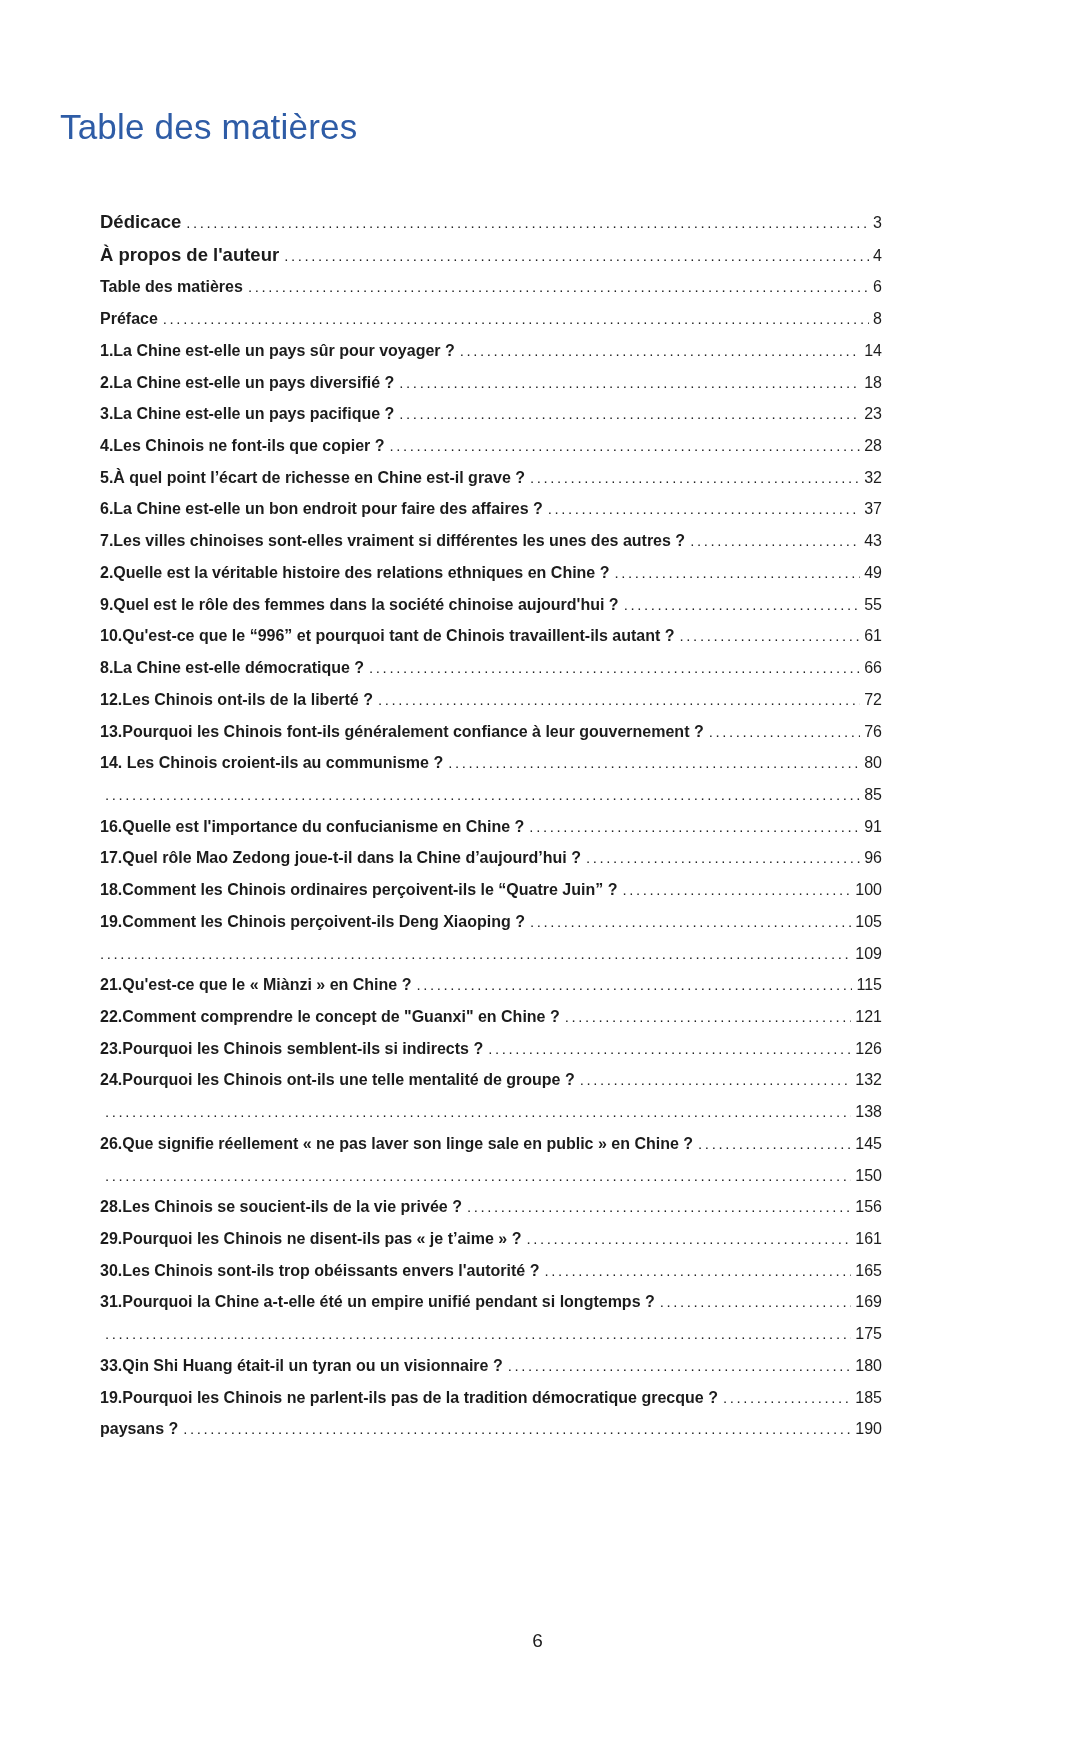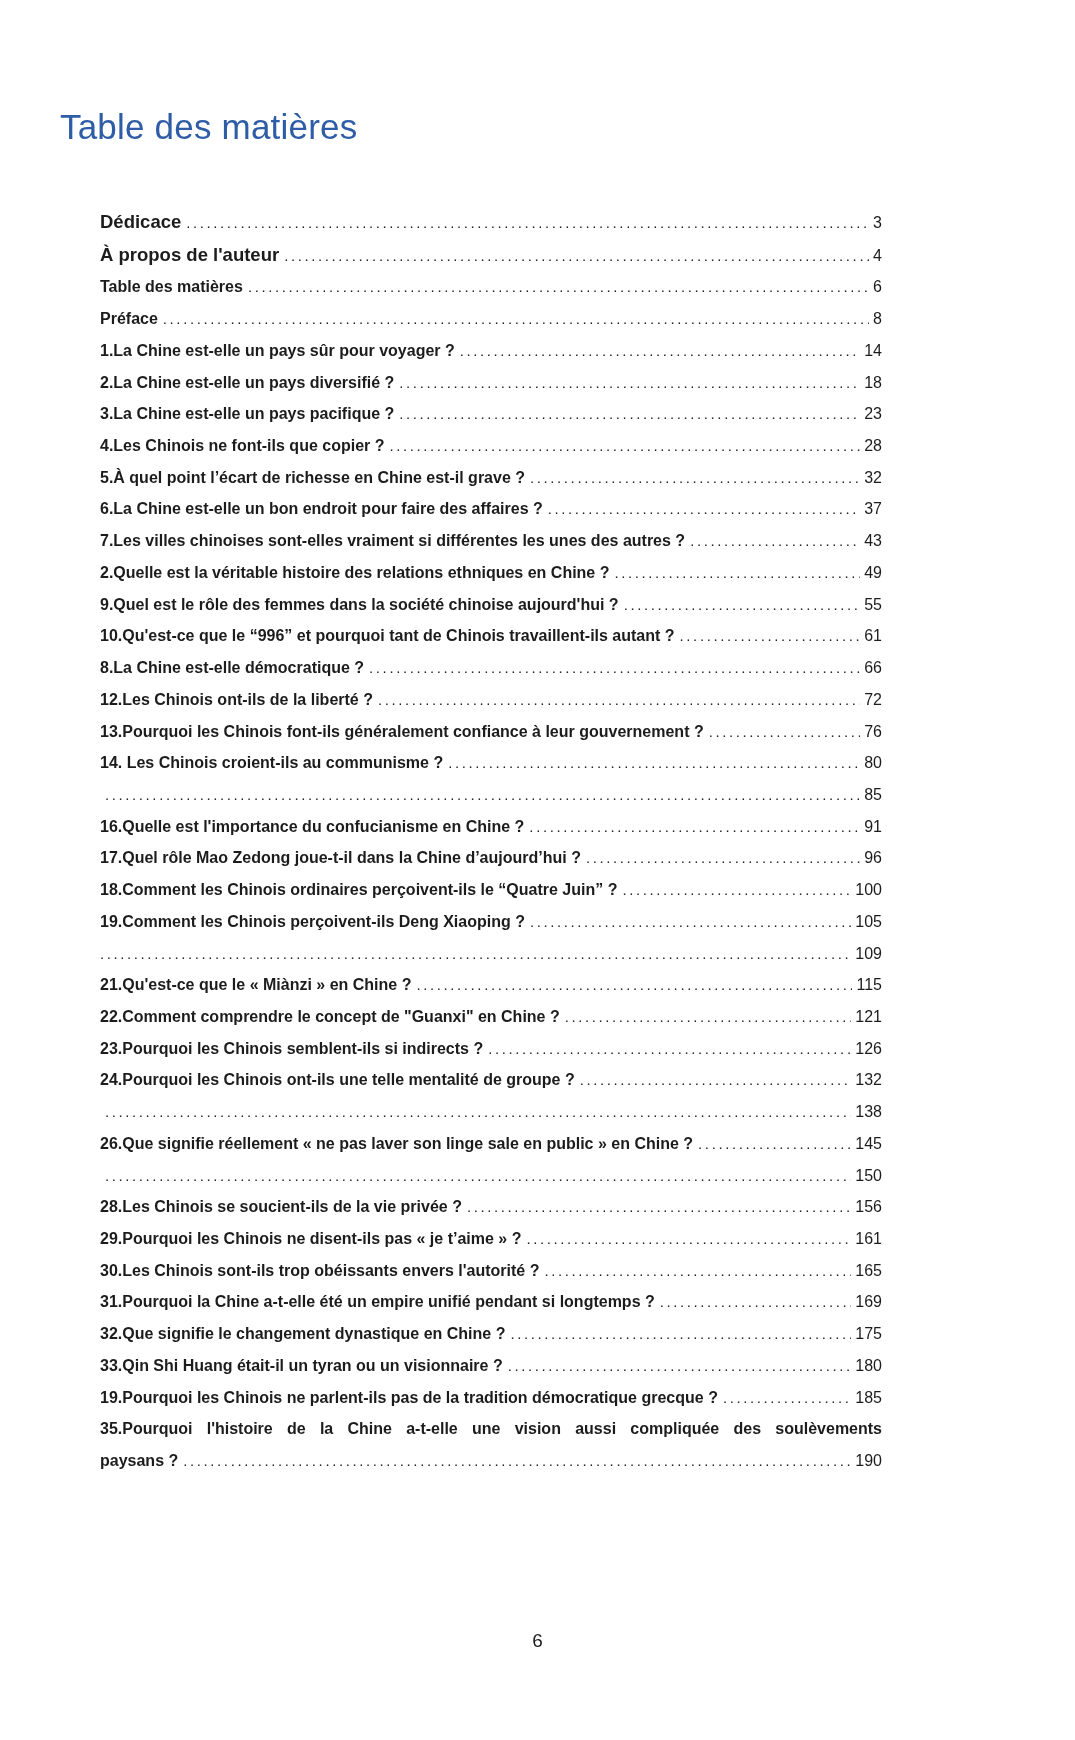--- a/index.html
+++ b/index.html
@@ -302,41 +302,39 @@
     </div>
     <div class="toc-row lvl2">
       <div class="line">
         <span class="label">31.Pourquoi la Chine a-t-elle été un empire unifié pendant si longtemps ?</span>
         <span class="leader">................................................................................................................................................................................................................................................................................................................................................................................................................</span>
         <span class="page">169</span>
       </div>
     </div>
     <div class="toc-row lvl2">
       <div class="line">
-        <span class="label">32.Que signifie le changement dynastique en Chine ?</span>
         <span class="leader">................................................................................................................................................................................................................................................................................................................................................................................................................</span>
         <span class="page">175</span>
       </div>
     </div>
     <div class="toc-row lvl2">
       <div class="line">
         <span class="label">33.Qin Shi Huang était-il un tyran ou un visionnaire ?</span>
         <span class="leader">................................................................................................................................................................................................................................................................................................................................................................................................................</span>
         <span class="page">180</span>
       </div>
     </div>
     <div class="toc-row lvl2">
       <div class="line">
         <span class="label">19.Pourquoi les Chinois ne parlent-ils pas de la tradition démocratique grecque ?</span>
         <span class="leader">................................................................................................................................................................................................................................................................................................................................................................................................................</span>
         <span class="page">185</span>
       </div>
     </div>
     <div class="toc-row lvl2">
-      <div class="jline">35.Pourquoi l'histoire de la Chine a-t-elle une vision aussi compliquée des soulèvements</div>
       <div class="line">
         <span class="label">paysans ?</span>
         <span class="leader">................................................................................................................................................................................................................................................................................................................................................................................................................</span>
         <span class="page">190</span>
       </div>
     </div>
   </div>
 
 <div class="footer-pagenum">6</div>
 

